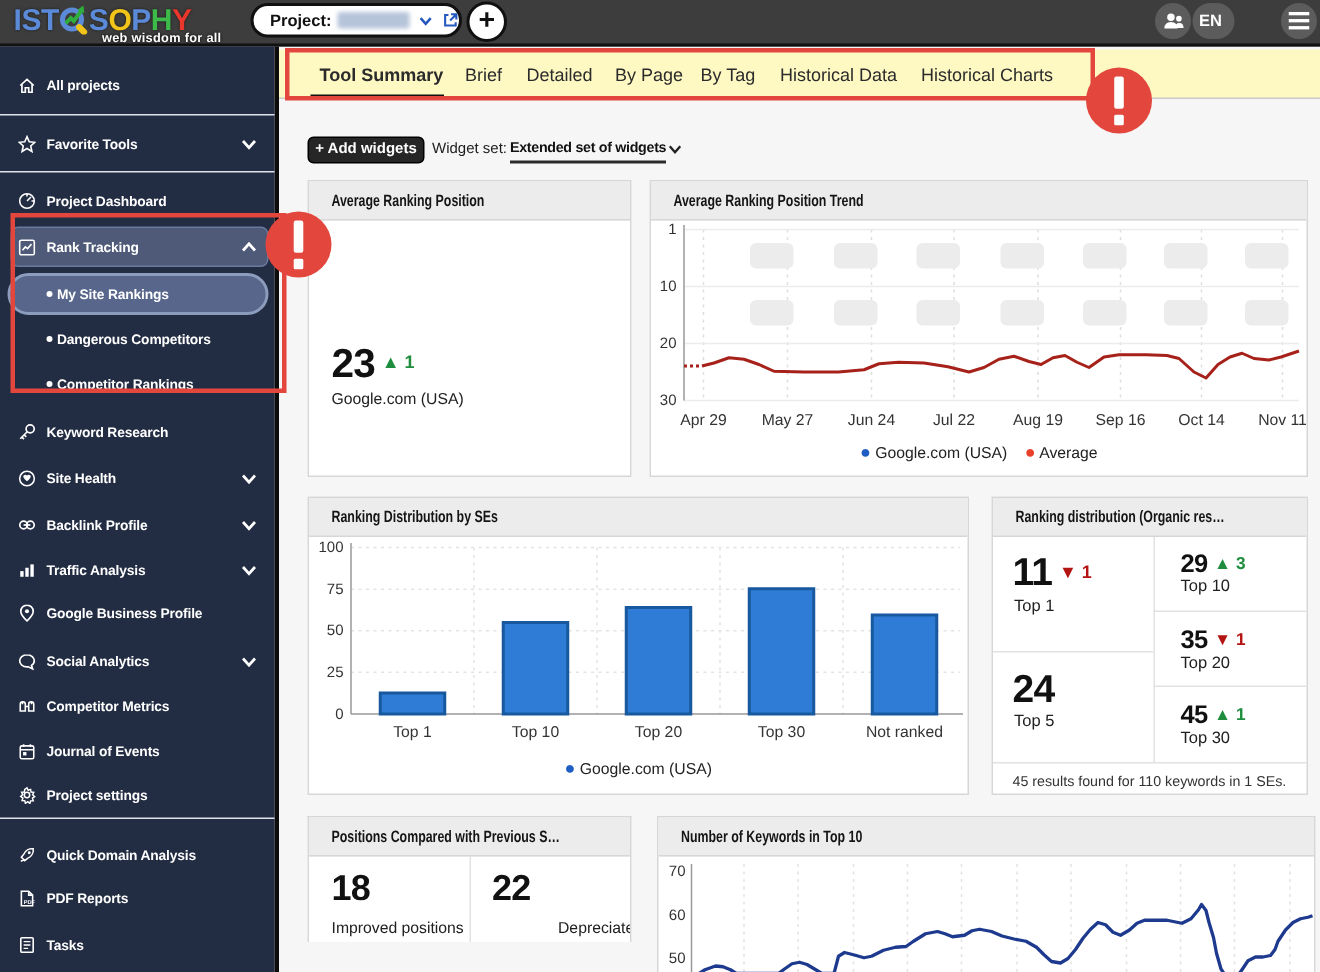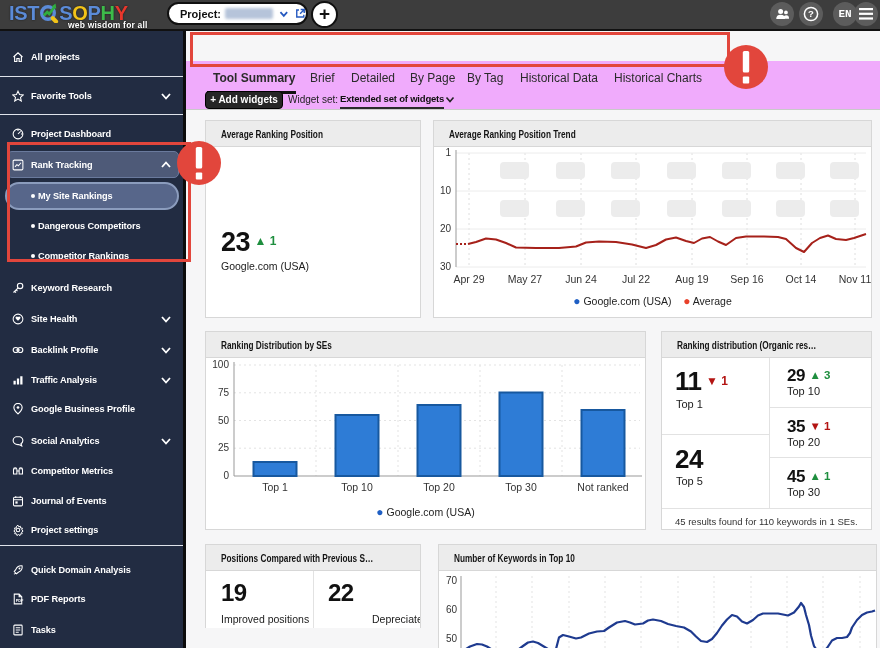--- a/index.html
+++ b/index.html
@@ -26,21 +26,21 @@
 .si svg{position:absolute;left:12px;width:12px;height:12px;}
 .si .t{position:absolute;left:31px;font-size:9.2px;font-weight:bold;letter-spacing:-.1px;white-space:nowrap;}
 .si .ch{position:absolute;left:160px;width:12px;height:12px;}
 .sdiv{position:absolute;left:0;width:183px;height:1px;background:#dfe3ea;}
 #rtbox{position:absolute;left:7px;top:151px;width:172px;height:27px;background:#4e5a78;border:1px solid #6a7a9d;border-radius:5px;}
 #mspill{position:absolute;left:5px;top:182px;width:174px;height:28px;background:#57668a;border:2px solid #8b9cbd;border-radius:14px;}
 .sub{position:absolute;left:0;width:183px;height:28px;display:flex;align-items:center;color:#fff;}
 .sub .dot{position:absolute;left:31px;width:4px;height:4px;border-radius:50%;background:#fff;}
 .sub .t{position:absolute;left:38px;font-size:9.2px;font-weight:bold;letter-spacing:-.1px;white-space:nowrap;}
 
-#tabbar{position:absolute;left:186px;top:33px;width:694px;height:49px;background:#f0abfc;border-bottom:1px solid #c9c9c9;margin-top:28px;}
+#tabbar{position:absolute;left:186px;top:33px;width:694px;height:33px;background:#fef9c3;border-bottom:1px solid #c9c9c9;}
 .tab{position:absolute;top:10px;font-size:12px;color:#2b2b2b;font-weight:bold;}
 #tabul{position:absolute;left:21px;top:30px;width:89px;height:2.5px;background:#111;}
 
 #addw{position:absolute;left:205px;top:91px;width:78px;height:18px;background:#262626;border:1px solid #000;border-radius:4px;color:#fff;font-size:10px;font-weight:bold;text-align:center;line-height:16px;}
 #wslbl{position:absolute;left:288px;top:94px;font-size:10px;color:#1d1d1d;}
 #wsval{position:absolute;left:340px;top:93px;font-size:9.5px;letter-spacing:-.2px;font-weight:bold;color:#111;border-bottom:2px solid #2b2b2b;padding-bottom:3px;}
 #wschev{position:absolute;left:447px;top:95px;font-size:8px;color:#111;font-weight:bold;}
 
 .wg{position:absolute;background:#fff;border:1px solid #d7d7d7;overflow:hidden;}
 .wh{position:absolute;left:0;top:0;right:0;height:26px;background:#ececec;border-bottom:1px solid #d7d7d7;line-height:26px;padding-left:15px;font-size:11px;font-weight:bold;color:#141414;white-space:nowrap;overflow:hidden;}
@@ -80,21 +80,21 @@
       <circle cx="17.5" cy="8.5" r="3" fill="#fff"></circle>
       <path d="M13.5 18.5 q0-5.5 4.5-5.5 q4.5 0 4.5 5.5 Z" fill="#fff"></path>
     </svg>
   </div>
 <div class="hic" style="left:798.5px;">
     <svg width="16" height="16" viewBox="0 0 16 16">
       <circle cx="8" cy="8" r="6.6" fill="none" stroke="#fff" stroke-width="1.5"></circle>
       <text x="8" y="11.4" font-size="9.5" font-weight="bold" fill="#fff" text-anchor="middle" font-family="Liberation Sans">?</text>
     </svg>
   </div>
-<div class="hic" style="left:833px;font-family:Liberation Mono, monospace;">EN</div>
+<div class="hic" style="left:795px;">EN</div>
 <div class="hic" style="left:854px;">
     <svg width="14" height="12" viewBox="0 0 14 12">
       <rect x="0" y="0" width="14" height="2.2" fill="#fff"></rect>
       <rect x="0" y="4.7" width="14" height="2.2" fill="#fff"></rect>
       <rect x="0" y="9.4" width="14" height="2.2" fill="#fff"></rect>
     </svg>
   </div>
 
 <div id="sidebar"></div>
 <div id="sbline"></div>
@@ -385,21 +385,21 @@
  <div class="abs" style="left:125px;top:85px;"><span class="big" style="font-size:17px;">35</span> <span class="dnr" style="font-size:11.5px;vertical-align:2px;">▼ 1</span></div>
  <div class="abs lab" style="left:125px;top:104px;font-size:11px;">Top 20</div>
  <div class="abs" style="left:125px;top:135px;"><span class="big" style="font-size:17px;">45</span> <span class="upg" style="font-size:11.5px;vertical-align:2px;">▲ 1</span></div>
  <div class="abs lab" style="left:125px;top:154px;font-size:11px;">Top 30</div>
  <div class="abs" style="left:13px;top:184px;font-size:9.5px;color:#333;white-space:nowrap;">45 results found for 110 keywords in 1 SEs.</div>
 </div>
 
 <div class="wg" style="left:205px;top:544px;width:216px;height:84px;border-bottom:none;">
  <div class="wh"><i>Positions Compared with Previous S…</i></div>
  <div class="abs" style="left:107px;top:26px;width:1px;height:78px;background:#e2e2e2;"></div>
- <div class="abs" style="left:15px;top:34px;"><span class="big" style="font-size:24px;">19</span></div>
+ <div class="abs" style="left:15px;top:34px;"><span class="big" style="font-size:24px;">18</span></div>
  <div class="abs" style="left:15px;top:68px;font-size:10.5px;color:#202020;white-space:nowrap;">Improved positions</div>
  <div class="abs" style="left:122px;top:34px;"><span class="big" style="font-size:24px;">22</span></div>
  <div class="abs" style="left:122px;top:68px;font-size:10.5px;color:#202020;white-space:nowrap;padding-left:44px;">Depreciated positi…</div>
 </div>
 
 <div class="wg" style="left:438px;top:544px;width:439px;height:123px;border-bottom:none;">
  <div class="wh"><i>Number of Keywords in Top 10</i></div>
  <svg width="437" height="77" viewBox="0 0 437 77" style="position:absolute;left:0;top:27px;">
   <g stroke="#e3e3e3" stroke-width="1" stroke-dasharray="2,3">
    <line x1="57" y1="4" x2="57" y2="77"></line>

